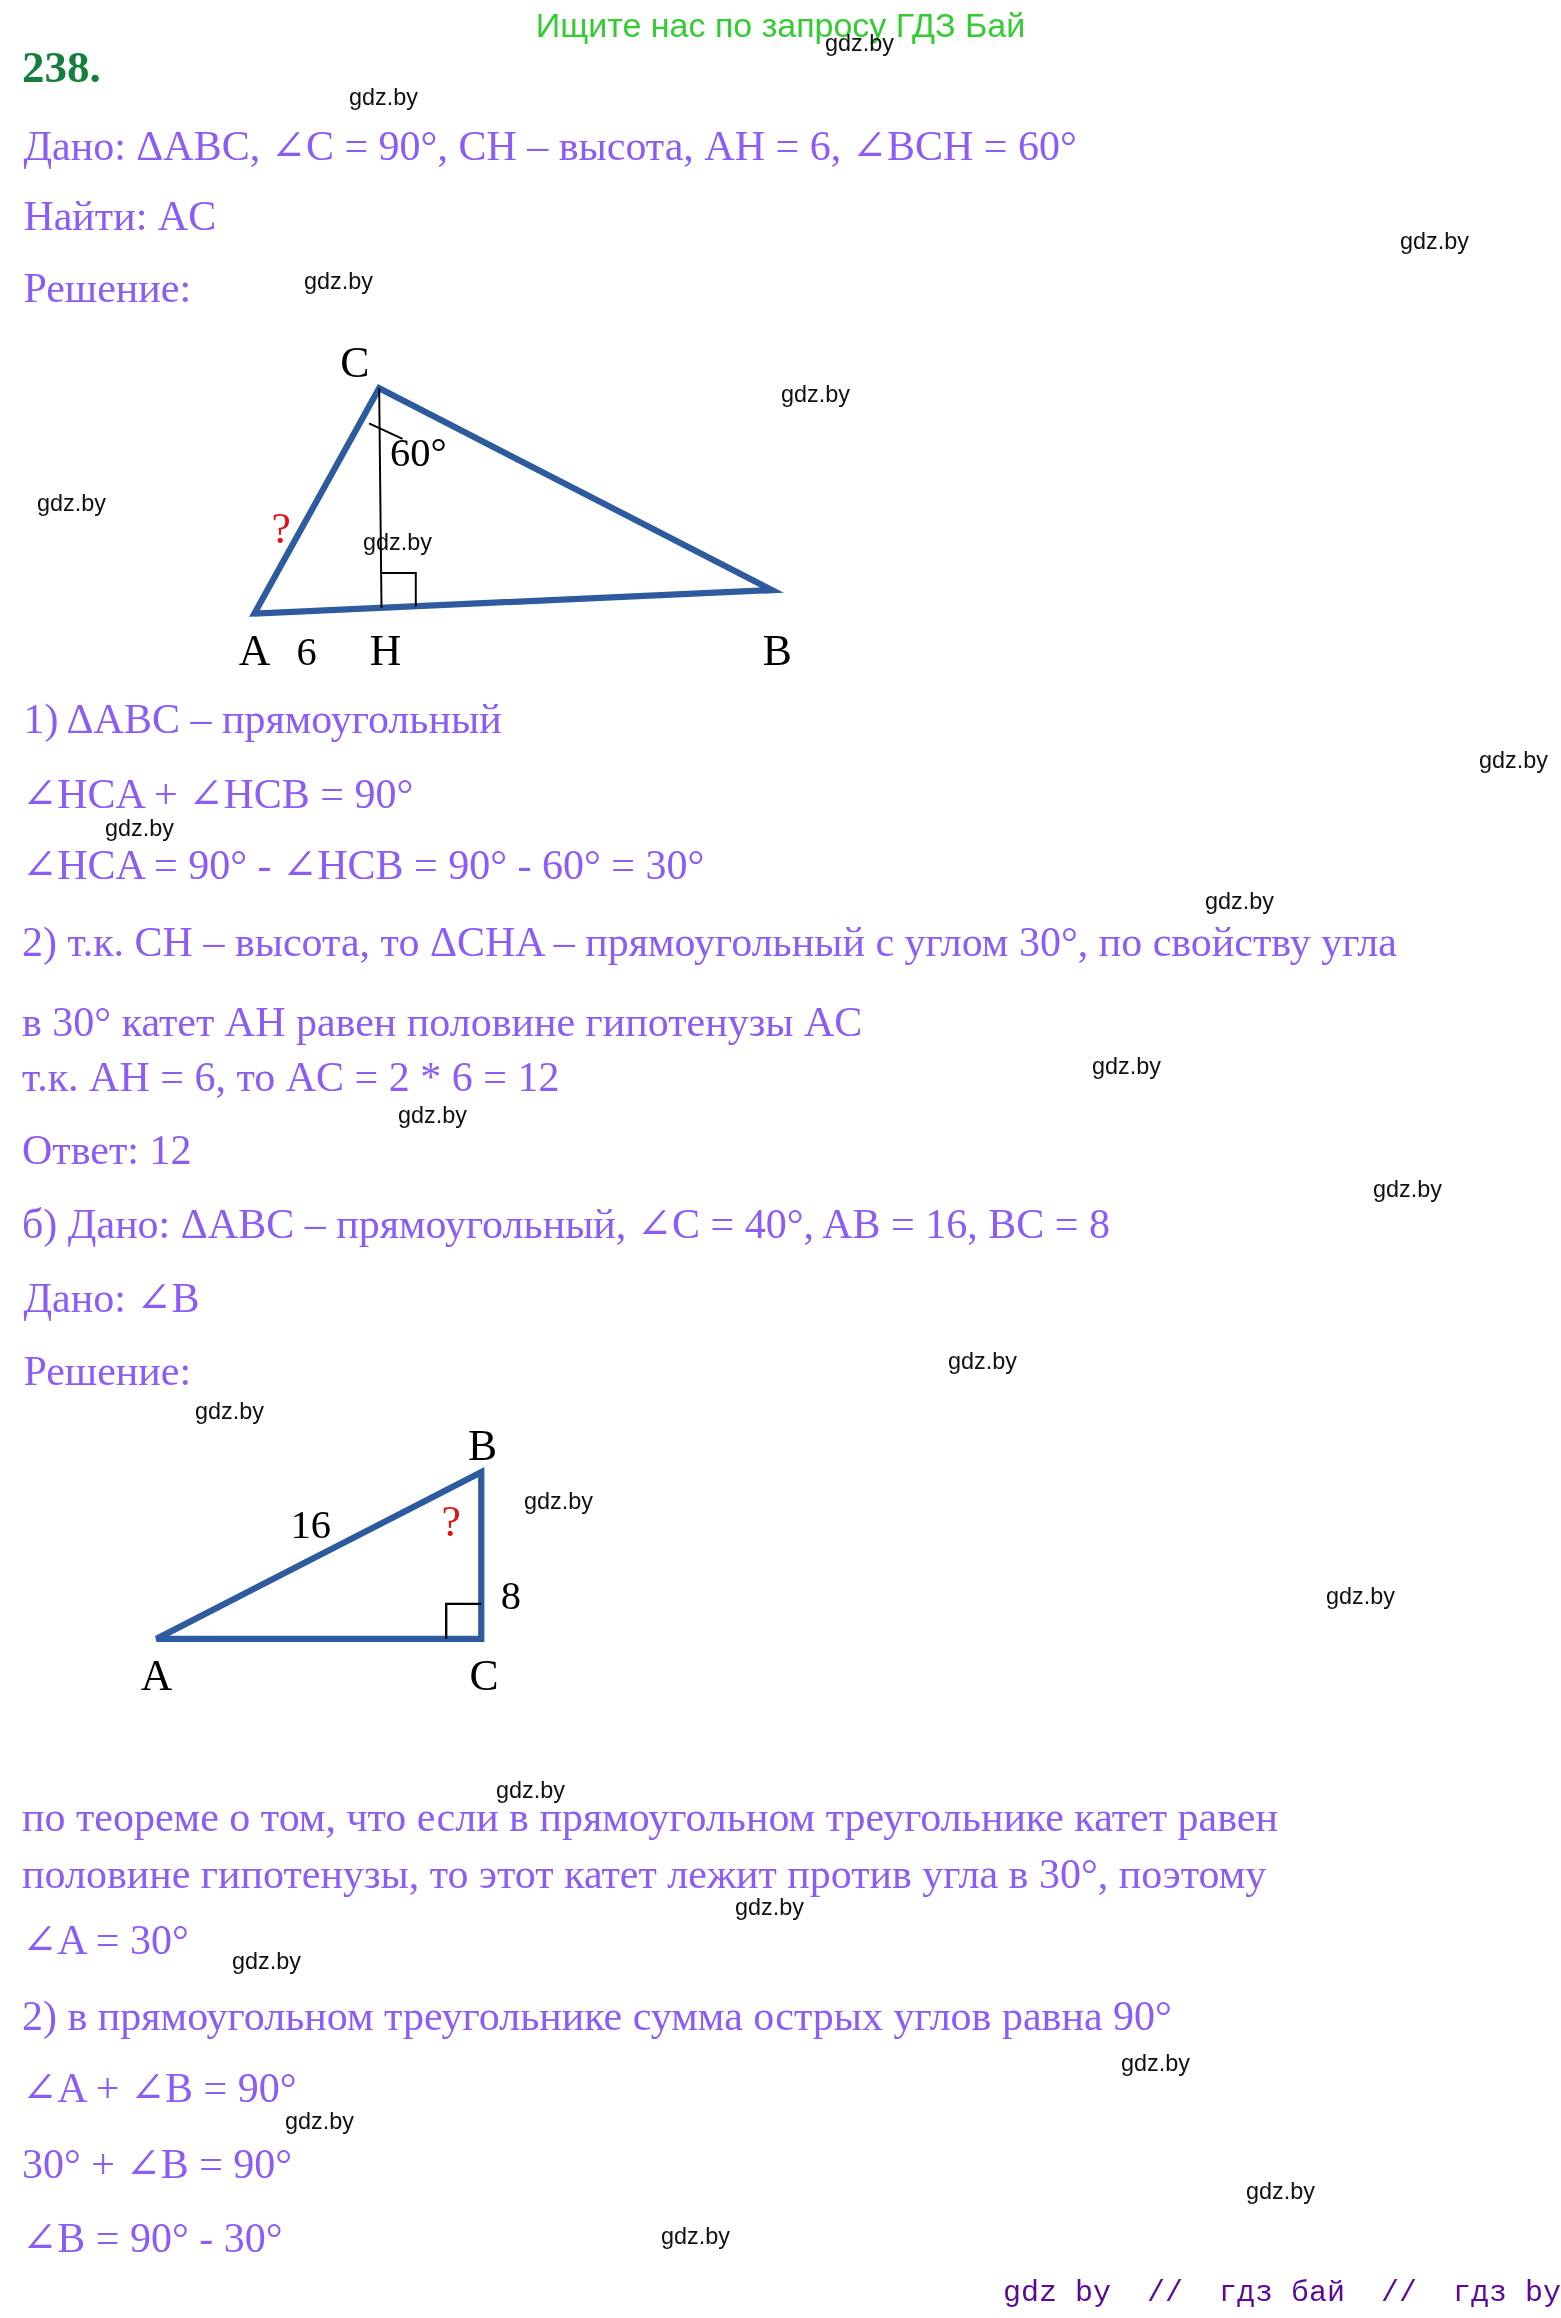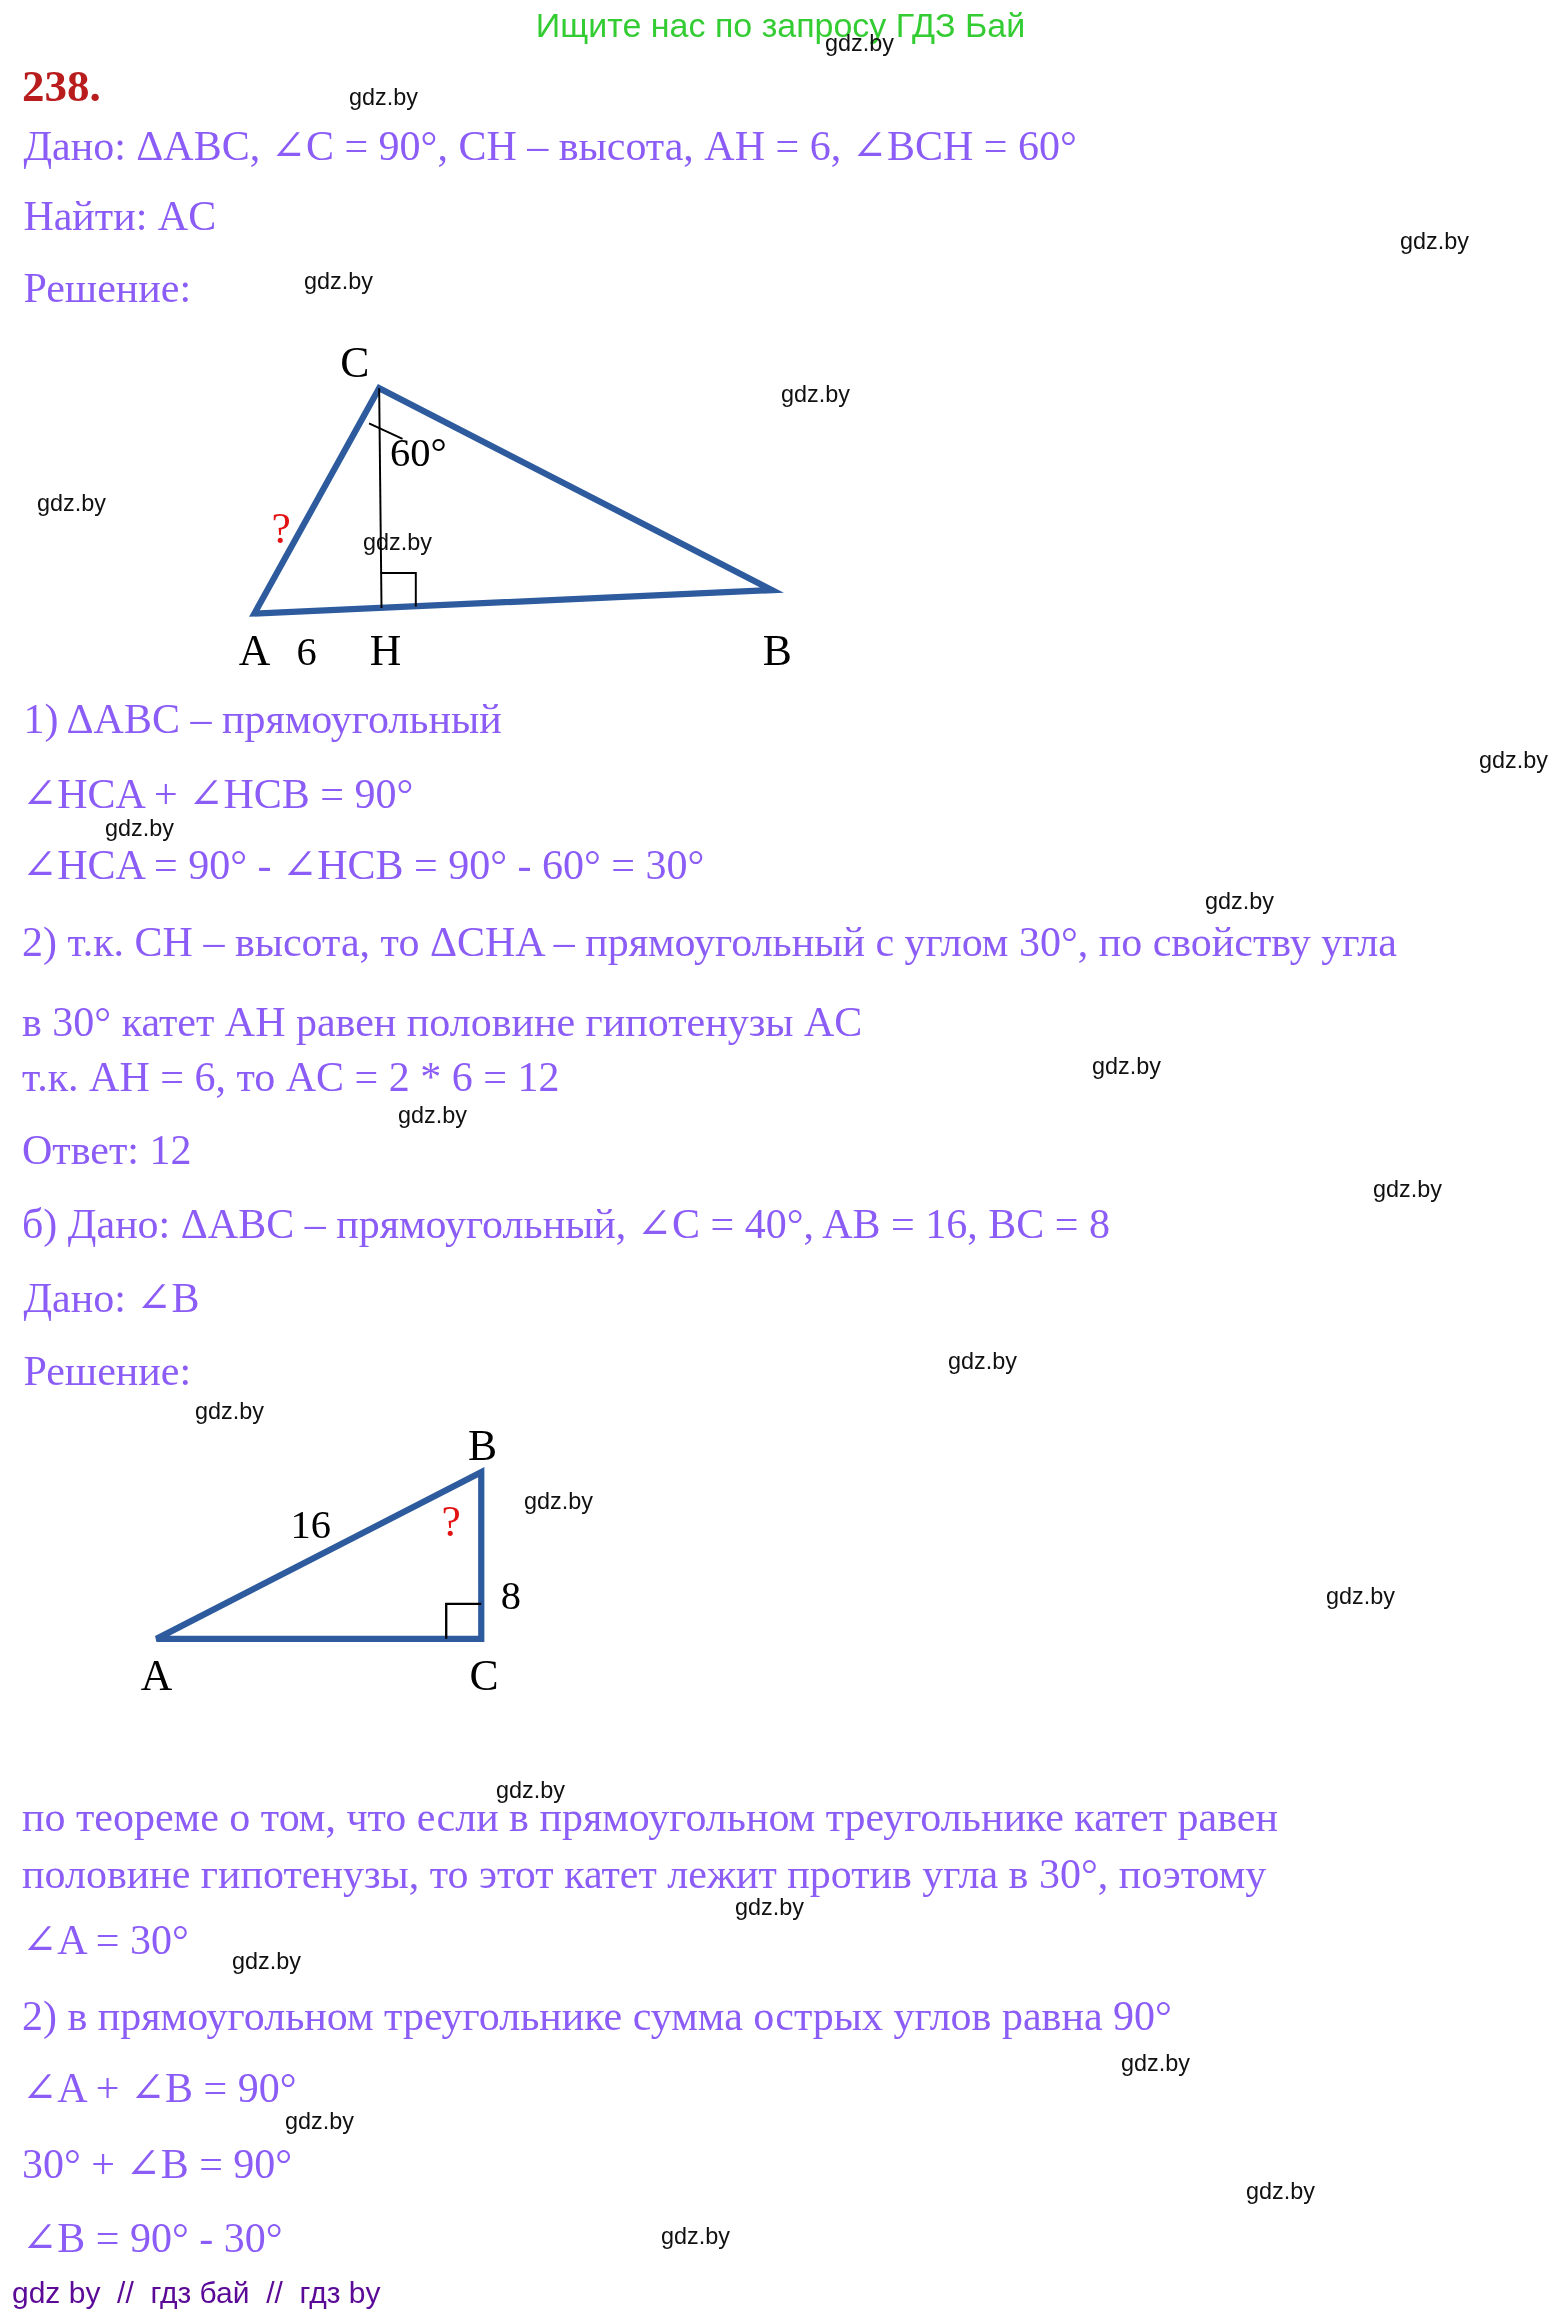--- a/index.html
+++ b/index.html
@@ -19,41 +19,41 @@
     white-space:nowrap;
   }
   .wm{
     position:absolute;
     font-family:"Liberation Sans","DejaVu Sans",sans-serif;
     font-size:23.4px;
     color:#111;
     white-space:nowrap;
   }
   .num{
-    position:absolute;left:22px;top:60px;
-    font-weight:bold;font-size:45px;color:#b91c1c;
+    position:absolute;left:22px;top:41px;
+    font-weight:bold;font-size:45px;color:#15803d;
   }
   .ln{
     position:absolute;
     font-size:42px;line-height:1.12;
     color:#8b5cf6;white-space:nowrap;
   }
   .fig{position:absolute;}
   .fig .tri{fill:none;stroke:var(--triangle_blue,#2e5b9e);stroke-width:8;stroke-linejoin:miter;}
   .fig .thin{fill:none;stroke:#000;stroke-width:3;}
   .fig text{
     font-family:"Liberation Serif","DejaVu Serif",serif;
     font-size:56px;fill:#000;
   }
   .fig text.small{font-size:52px;}
   .fig text.q{fill:var(--question_red,#e31212);font-size:56px;}
   .footer{
     position:absolute;left:12px;right:0;top:2276px;
-    text-align:left;
-    font-family:Liberation Sans, sans-serif;
+    text-align:right;
+    font-family:Liberation Mono, monospace;
     font-size:30px;
     color:var(--footer_purple,#5a0a96);
     white-space:pre;
   }
 </style>
 </head>
 <body>
 
 <div class="page">
 

